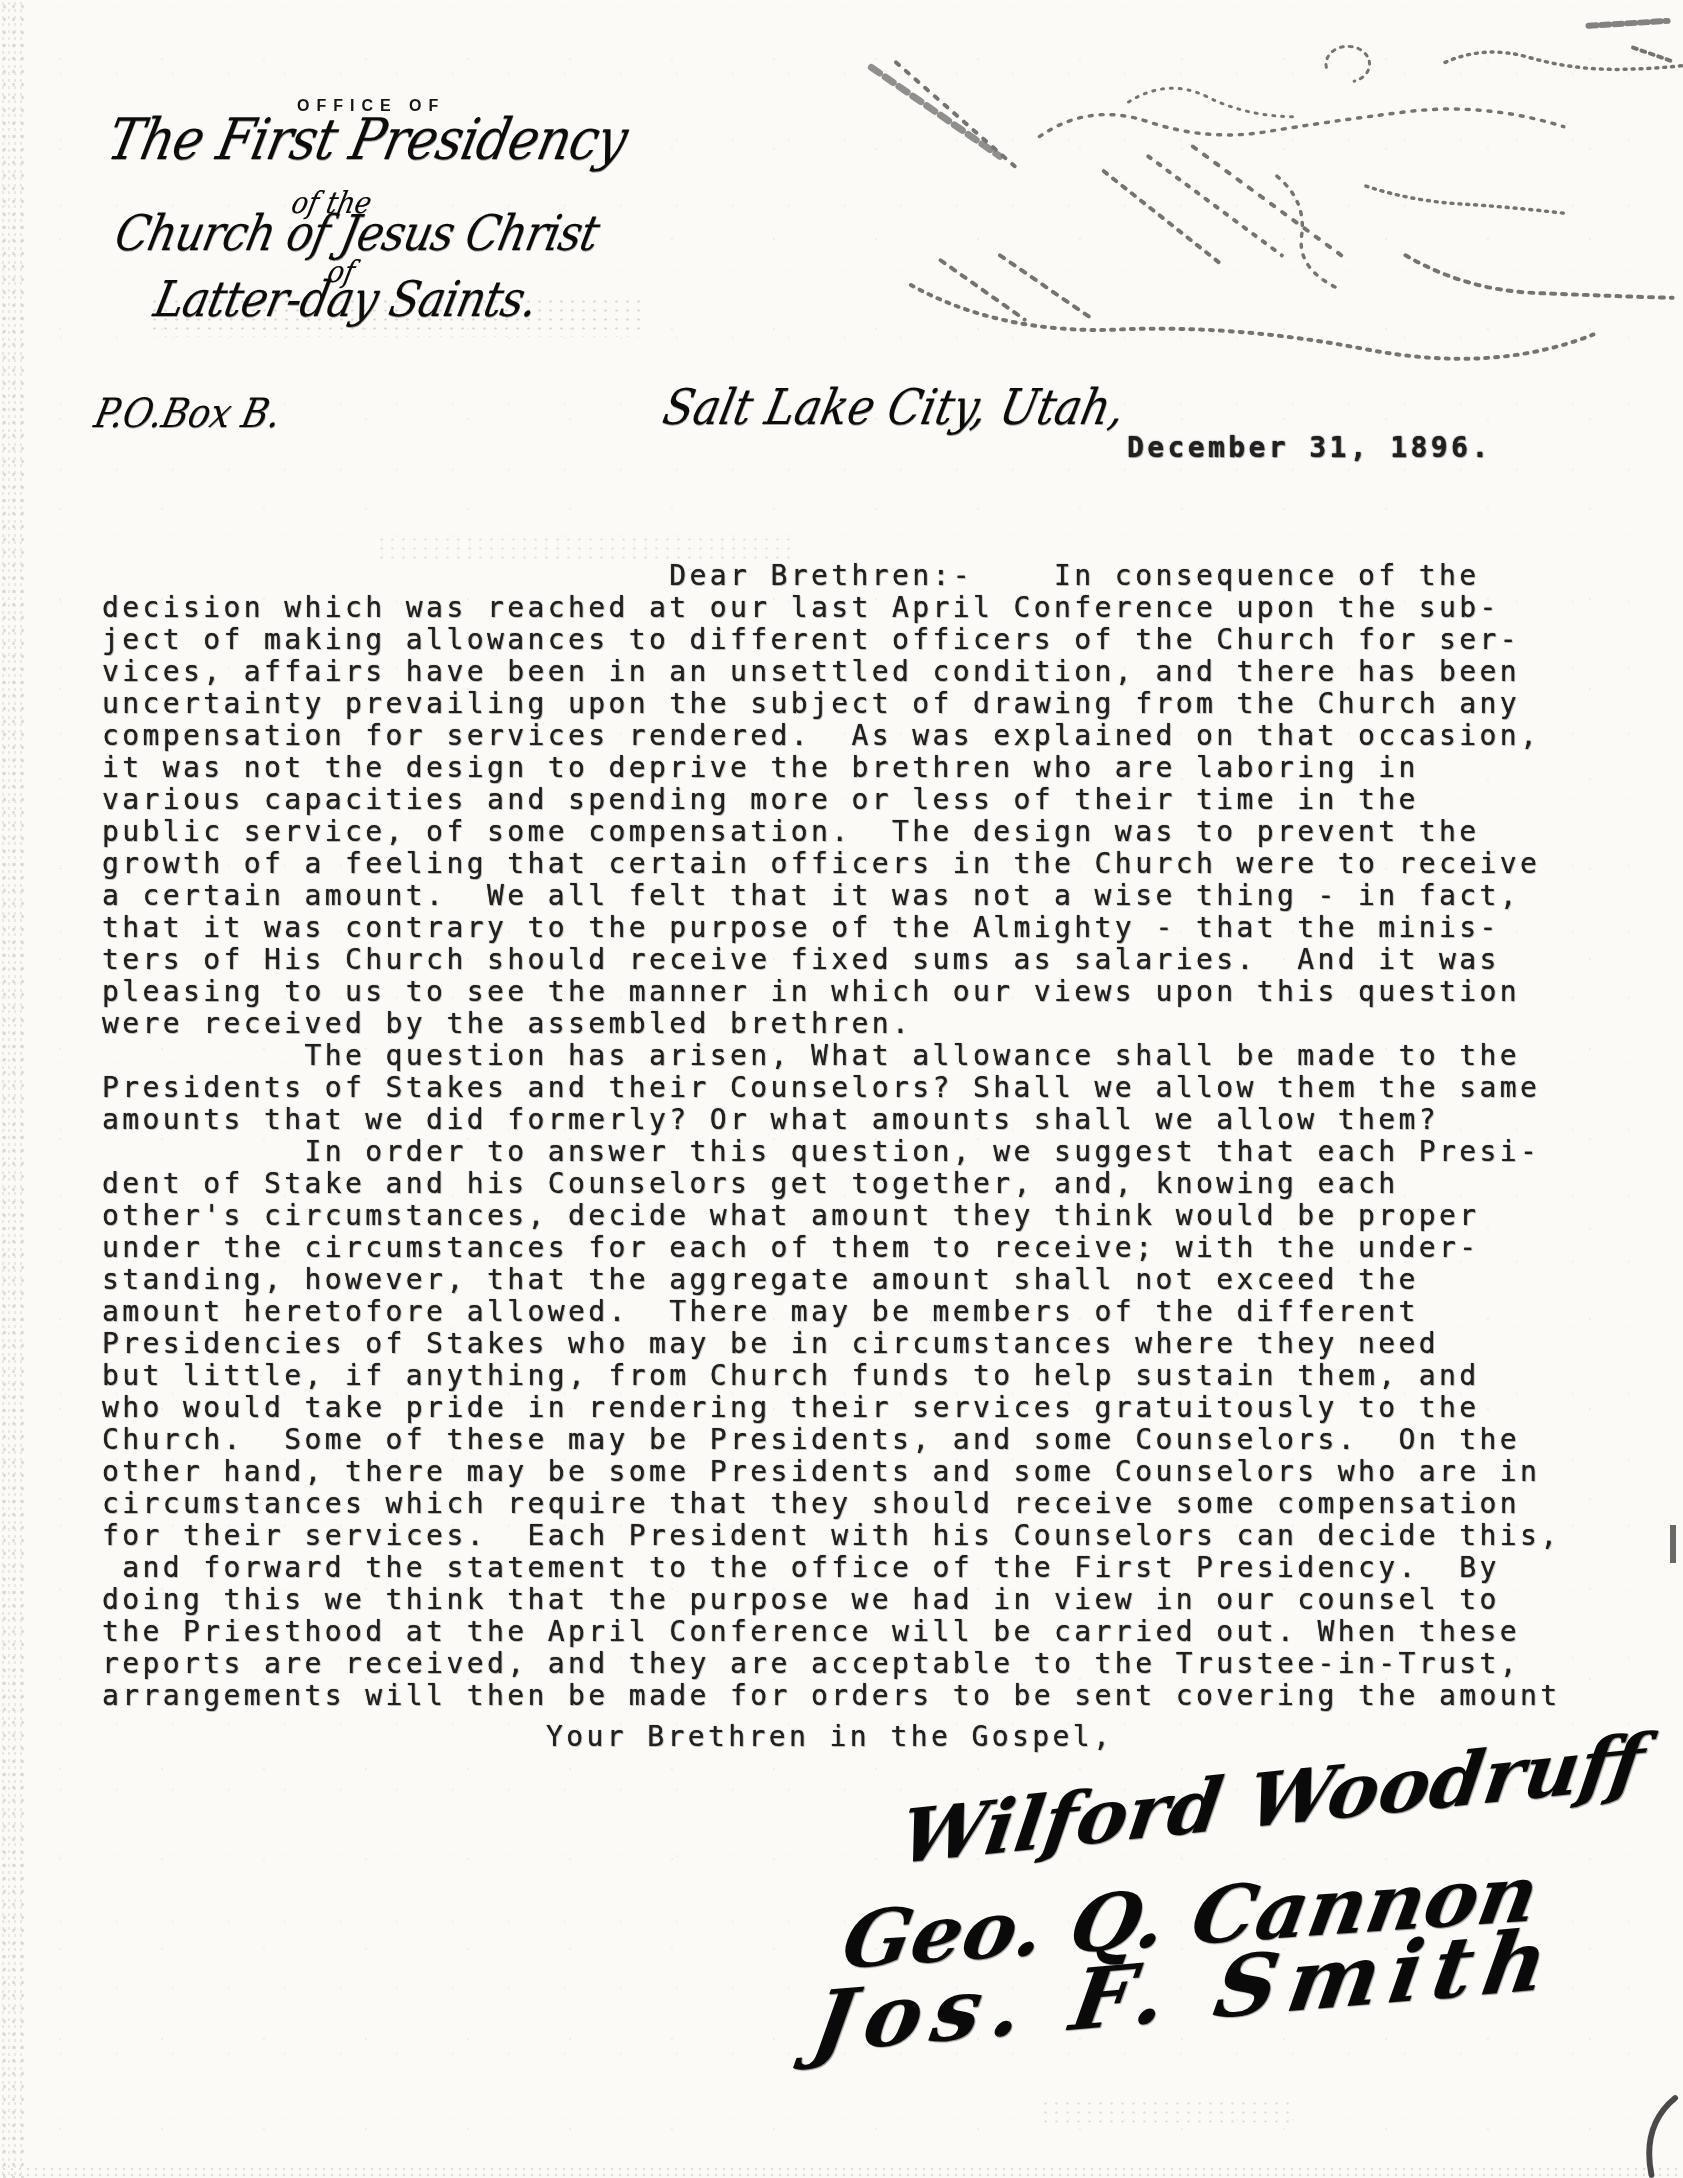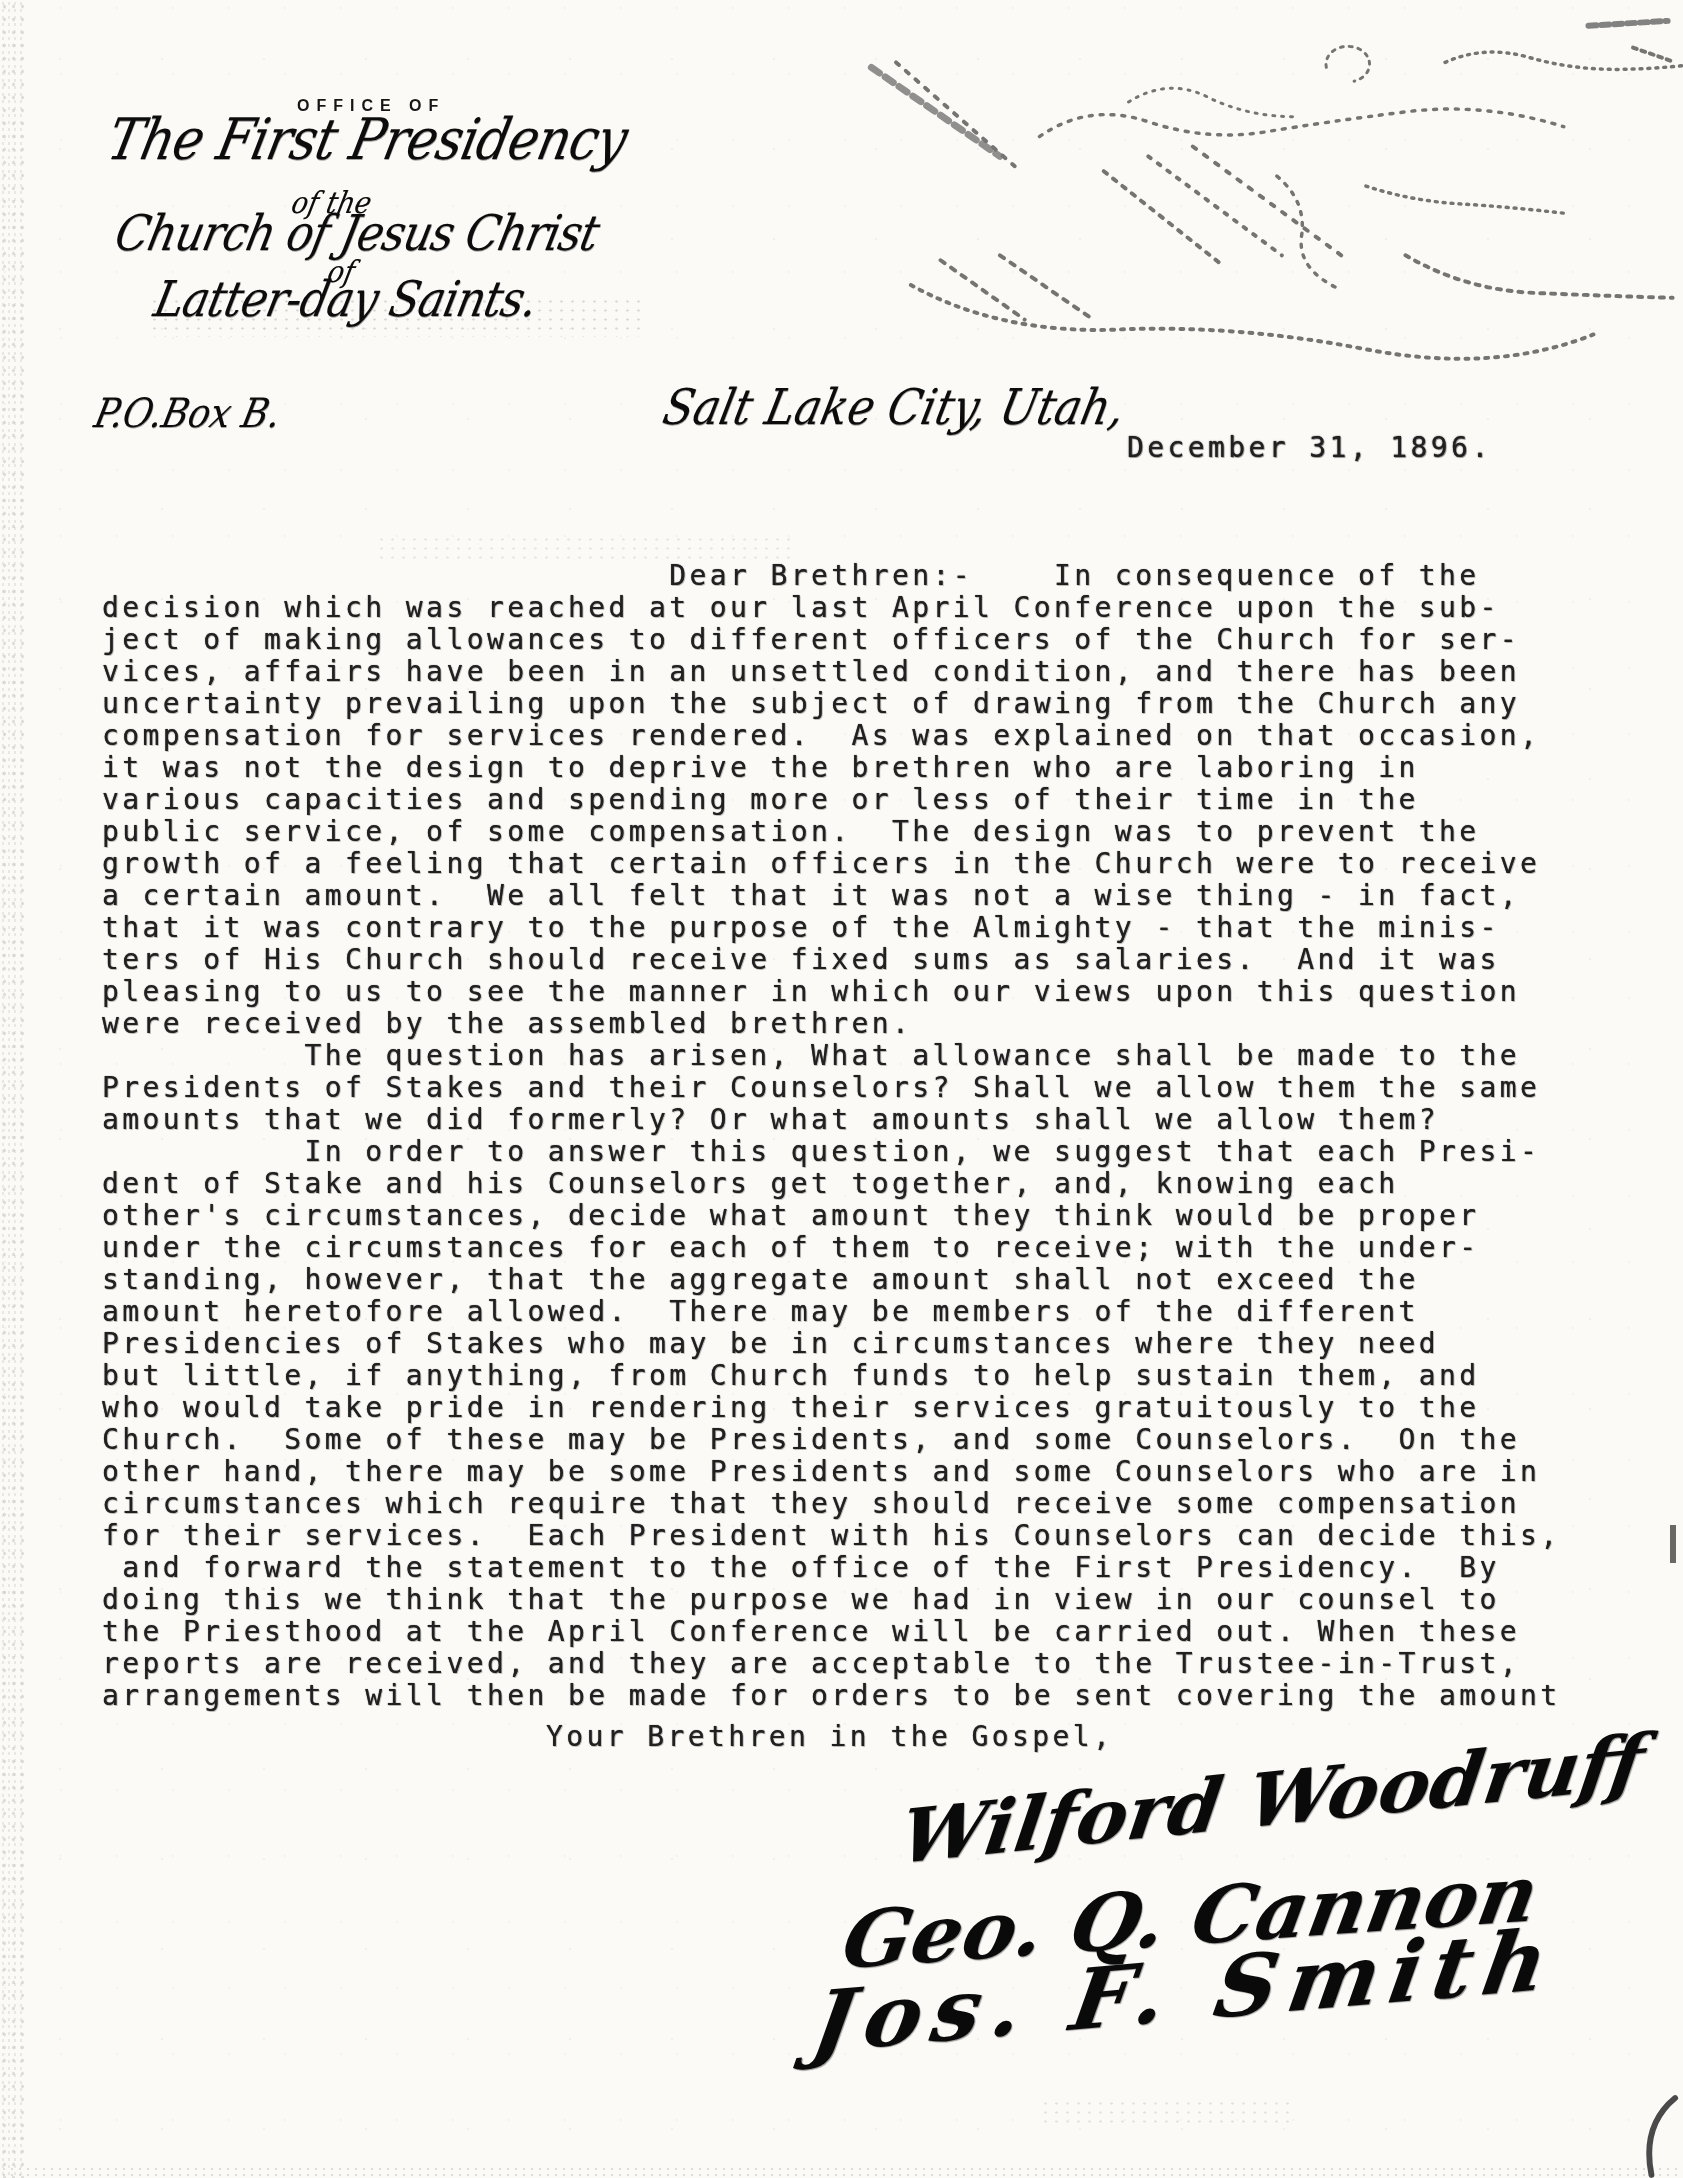--- a/index.html
+++ b/index.html
@@ -21,21 +21,21 @@
     position:absolute;
     color:#202020;
     font-family:"DejaVu Sans Mono", monospace;
     font-size:28px;
     letter-spacing:3.4px;
     line-height:32px;
     white-space:pre;
     margin:0;
     text-shadow:0 0 1px rgba(25,25,25,0.75), 1px 1px 0.6px rgba(25,25,25,0.22);
   }
-  .tw-bold{font-weight:normal;text-shadow:0 0 1.4px rgba(10,10,10,0.9), 1px 1px 0.6px rgba(25,25,25,0.3);}
+  .tw-bold{font-weight:bold;text-shadow:0 0 1.4px rgba(10,10,10,0.9), 1px 1px 0.6px rgba(25,25,25,0.3);}
   
   .script{
     position:absolute;
     font-family:"DejaVu Serif", serif;
     font-style:italic;
     color:#0c0c0c;
     line-height:1;
     white-space:nowrap;
     transform:skewX(-12deg) scaleY(1.12);
     transform-origin:left bottom;

